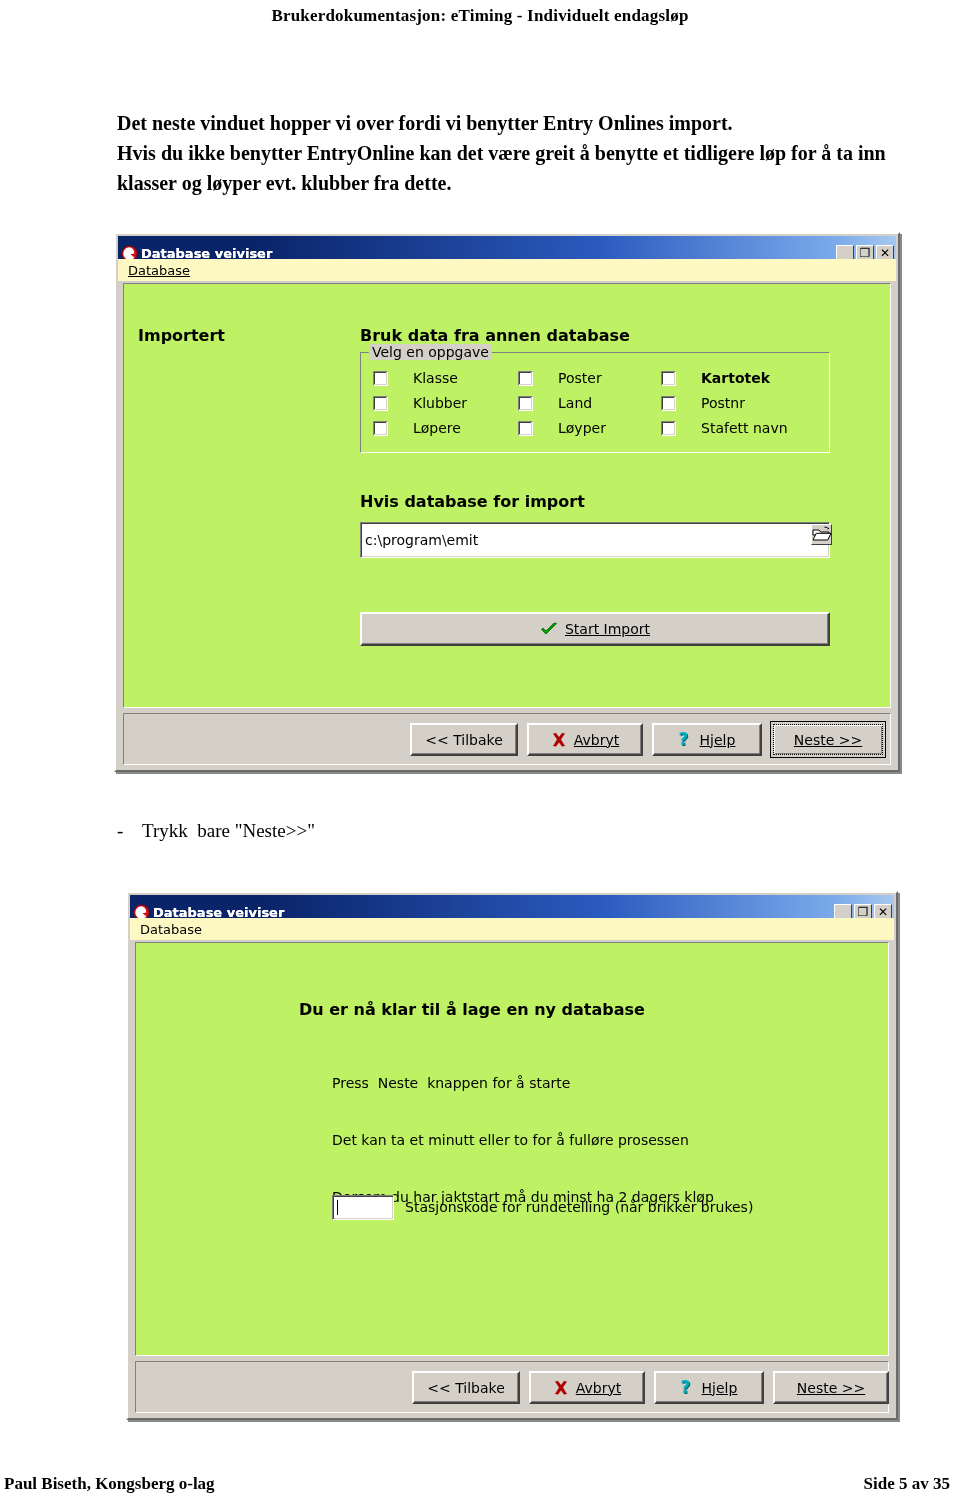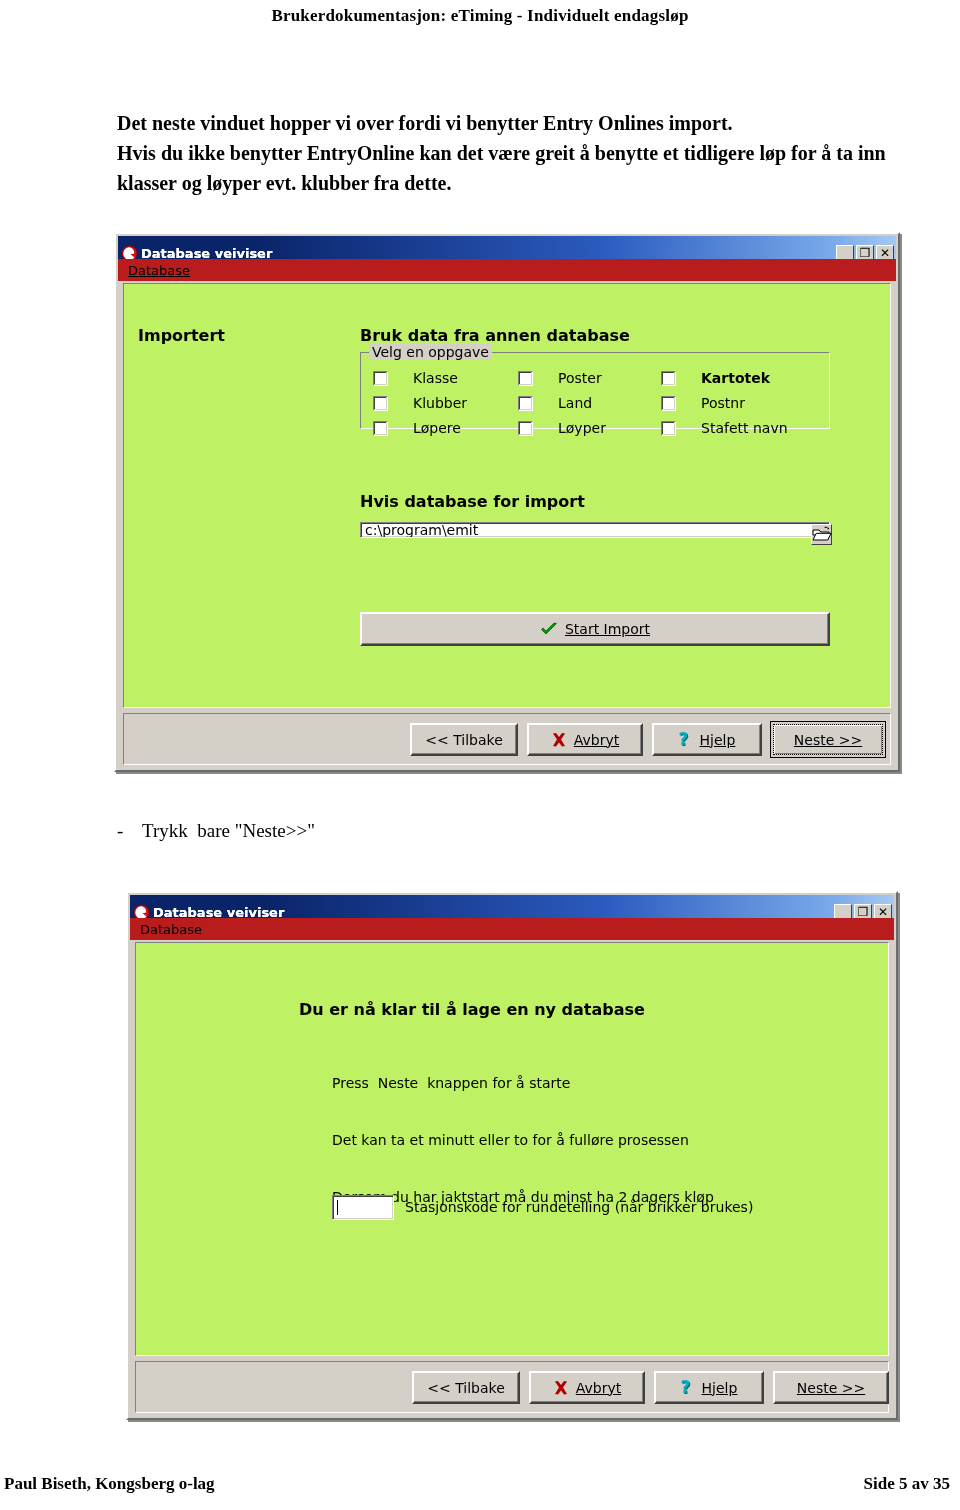--- a/index.html
+++ b/index.html
@@ -130,21 +130,21 @@
     padding: 0;
   }
   .tbtn span { display: block; transform: translateY(-1px); }
   .tbtn.min span { transform: translateY(3px); font-size: 14px; }
 
   .menubar {
     position: absolute;
     left: 2px; right: 2px;
     top: 25px;
     height: 22px;
-    background: #b91c1c;
+    background: #fef9c3;
     display: flex;
     align-items: center;
     padding-left: 6px;
     box-sizing: border-box;
   }
   .menu-item {
     font-family: "DejaVu Sans", sans-serif;
     font-size: 13px;
     color: #000;
     padding: 1px 4px;
@@ -351,21 +351,21 @@
   <div class="menubar">
     <div class="menu-item"><u>Database</u></div>
   </div>
 
   <div class="client">
 
     <div class="lbl b" style="left:14px; top:42px; font-size:16px;">Importert</div>
 
     <div class="lbl b" style="left:236px; top:42px; font-size:16px;">Bruk data fra annen database</div>
 
-    <div class="groupbox" style="left:236px; top:68px; width:470px; height:77px;">
+    <div class="groupbox" style="left:236px; top:68px; width:470px; height:101px;">
       <div class="gb-title">Velg en oppgave</div>
 
       <div class="cb-row" style="left:12px; top:17px;">
         <span class="cbox"></span>
         <span class="cb-label">Klasse</span>
       </div>
       <div class="cb-row" style="left:12px; top:42px;">
         <span class="cbox"></span>
         <span class="cb-label">Klubber</span>
       </div>
@@ -396,21 +396,21 @@
         <span class="cb-label">Postnr</span>
       </div>
       <div class="cb-row" style="left:300px; top:67px;">
         <span class="cbox"></span>
         <span class="cb-label">Stafett navn</span>
       </div>
     </div>
 
     <div class="lbl b" style="left:236px; top:208px; font-size:16px;">Hvis database for import</div>
 
-    <div class="textbox" style="left:236px; top:238px; width:470px; height:16px;">
+    <div class="textbox" style="left:236px; top:238px; width:470px; height:36px;">
       <span>c:\program\emit</span>
     </div>
     <div class="browse-btn" style="left:687px; top:240px; width:21px; height:21px;">
       <svg class="icon-folder" viewBox="0 0 20 17">
         <path d="M1 4 h6 l1.6 2 H17 v3 H1 Z" fill="#ffffff" stroke="#000" stroke-width="1"></path>
         <path d="M1 14 L4.2 7.3 H19 L15.8 14 Z" fill="#ffffff" stroke="#000" stroke-width="1"></path>
         <path d="M12.5 1.2 q3.2 -0.4 4.2 1.8" fill="none" stroke="#000" stroke-width="1"></path>
         <path d="M16.2 1.6 l1.2 1.2 l-1.8 0.6 Z" fill="#000"></path>
       </svg>
     </div>

